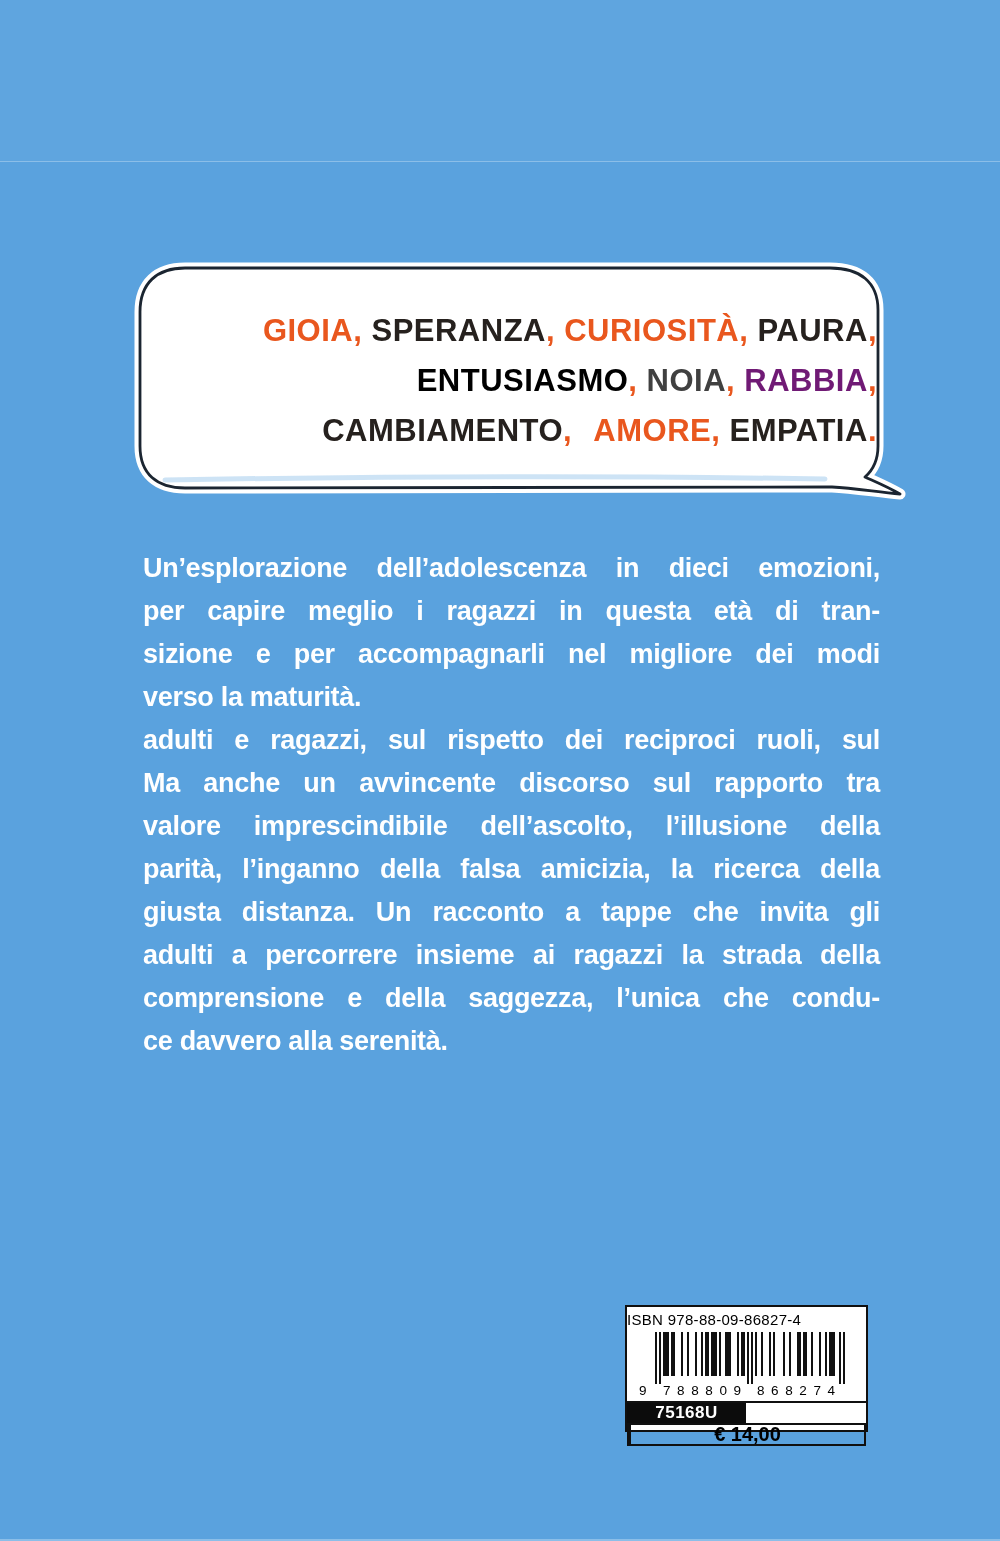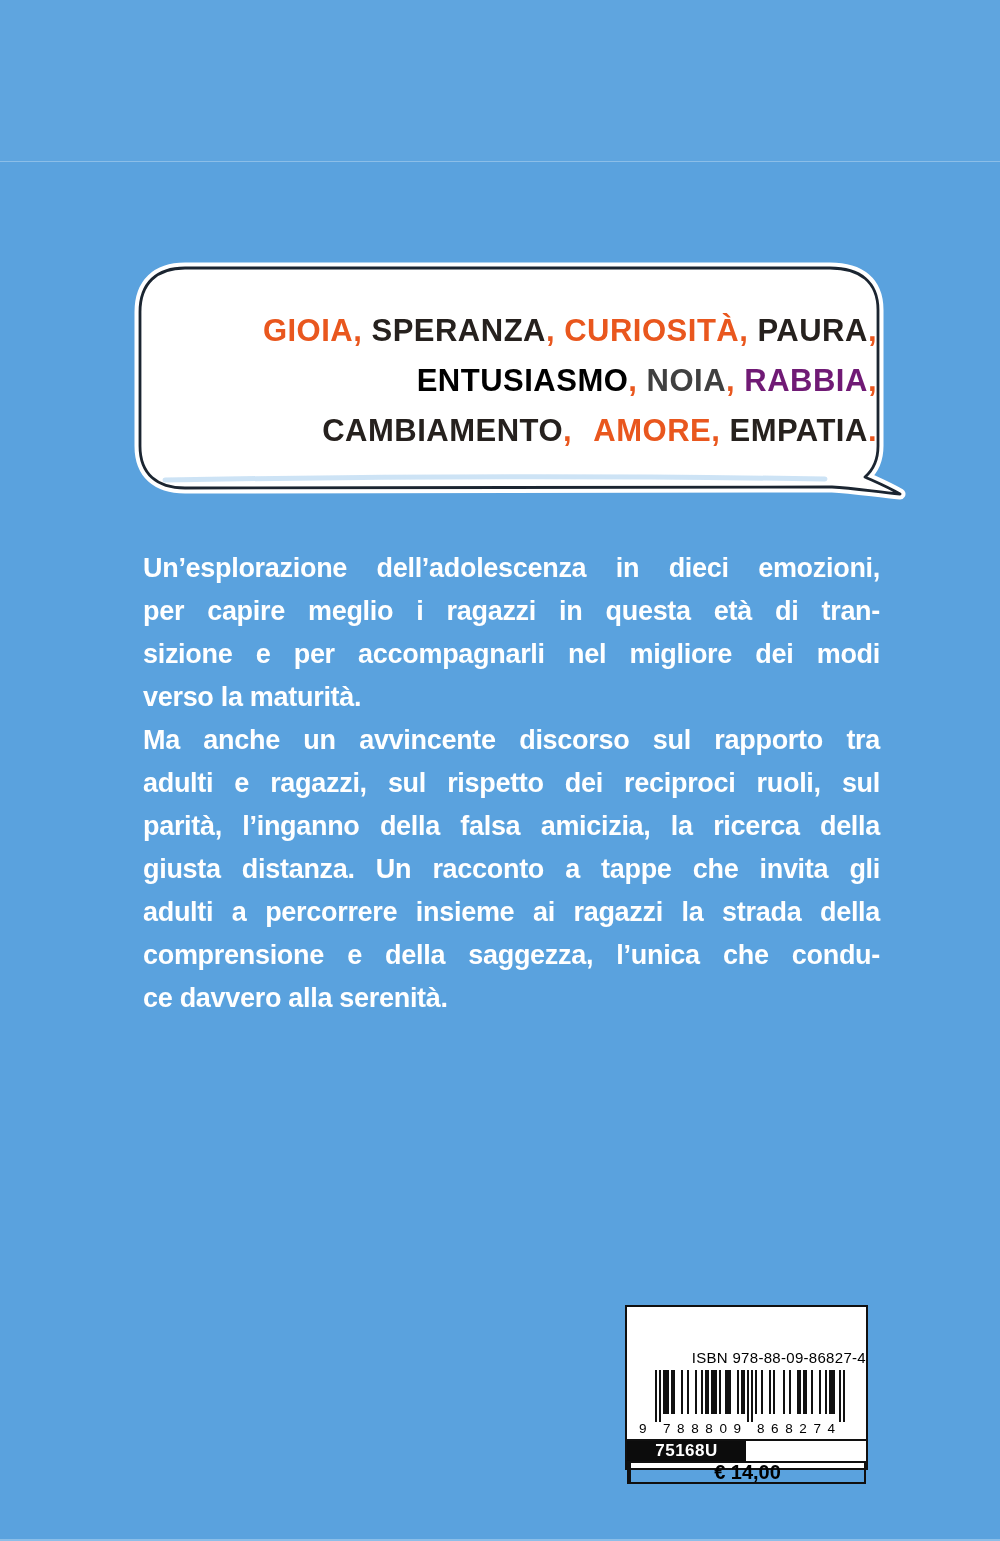--- a/index.html
+++ b/index.html
@@ -32,22 +32,22 @@
   .body-text .bl{
     height:43px;line-height:43px;
     text-align:justify;text-align-last:justify;
   }
   .body-text .bl.last{text-align-last:left;}
   .isbn-block{
     position:absolute;left:625px;top:1305px;width:243px;
     background:#ffffff;border:2px solid #101010;box-sizing:border-box;
   }
   .isbn-label{
-    height:20px;padding-top:4px;text-align:right;
-    font-size:15px;letter-spacing:.3px;color:#000;margin-top:38px;
+    height:20px;padding-top:4px;text-align:left;
+    font-size:15px;letter-spacing:.3px;color:#000;
   }
   #barcode-svg{display:block;margin:0 auto;}
   .price-row{display:flex;height:27px;border-top:2px solid #101010;flex-direction:column;}
   .edition-cell{
     width:119px;background:#0c0c0c;color:#fff;
     font-weight:bold;font-size:17px;letter-spacing:.5px;
     display:flex;align-items:center;justify-content:center;
   }
   .price-cell{
     flex:1;border-left:2px solid #101010;
@@ -81,22 +81,23 @@
       <div class="ln"><span style="color: rgb(233, 87, 30);">GIOIA</span><span style="color: rgb(233, 87, 30);">, </span><span style="color: rgb(38, 33, 30);">SPERANZA</span><span style="color: rgb(233, 87, 30);">, </span><span style="color: rgb(233, 87, 30);">CURIOSITÀ</span><span style="color: rgb(233, 87, 30);">, </span><span style="color: rgb(38, 33, 30);">PAURA</span><span style="color: rgb(233, 87, 30);">,</span></div>
       <div class="ln"><span style="color: #000000;">ENTUSIASMO</span><span style="color: rgb(233, 87, 30);">, </span><span style="color: #404040;">NOIA</span><span style="color: rgb(233, 87, 30);">, </span><span style="color: #701a75;">RABBIA</span><span style="color: rgb(233, 87, 30);">,</span></div>
       <div class="ln"><span style="color: rgb(38, 33, 30);">CAMBIAMENTO</span><span style="color: rgb(233, 87, 30);">, </span><span style="color: rgb(233, 87, 30); margin-left: 12px;">AMORE</span><span style="color: rgb(233, 87, 30);">, </span><span style="color: rgb(38, 33, 30);">EMPATIA</span><span style="color: rgb(233, 87, 30);">.</span></div>
     </div>
 
   <div class="body-text" id="body-lines">
       <div class="bl">Un’esplorazione dell’adolescenza in dieci emozioni,</div>
       <div class="bl">per capire meglio i ragazzi in questa età di tran-</div>
       <div class="bl">sizione e per accompagnarli nel migliore dei modi</div>
       <div class="bl last">verso la maturità.</div>
+      <div class="bl">adulti e ragazzi, sul rispetto dei reciproci ruoli, sul</div>
       <div class="bl">Ma anche un avvincente discorso sul rapporto tra</div>
-      <div class="bl">adulti e ragazzi, sul rispetto dei reciproci ruoli, sul</div>
+      <div class="bl">valore imprescindibile dell’ascolto, l’illusione della</div>
       <div class="bl">parità, l’inganno della falsa amicizia, la ricerca della</div>
       <div class="bl">giusta distanza. Un racconto a tappe che invita gli</div>
       <div class="bl">adulti a percorrere insieme ai ragazzi la strada della</div>
       <div class="bl">comprensione e della saggezza, l’unica che condu-</div>
       <div class="bl last">ce davvero alla serenità.</div>
     </div>
 
   <div class="isbn-block">
     <div class="isbn-label">ISBN 978-88-09-86827-4</div>
     <svg id="barcode-svg" width="239" height="70" viewBox="0 0 239 70">

